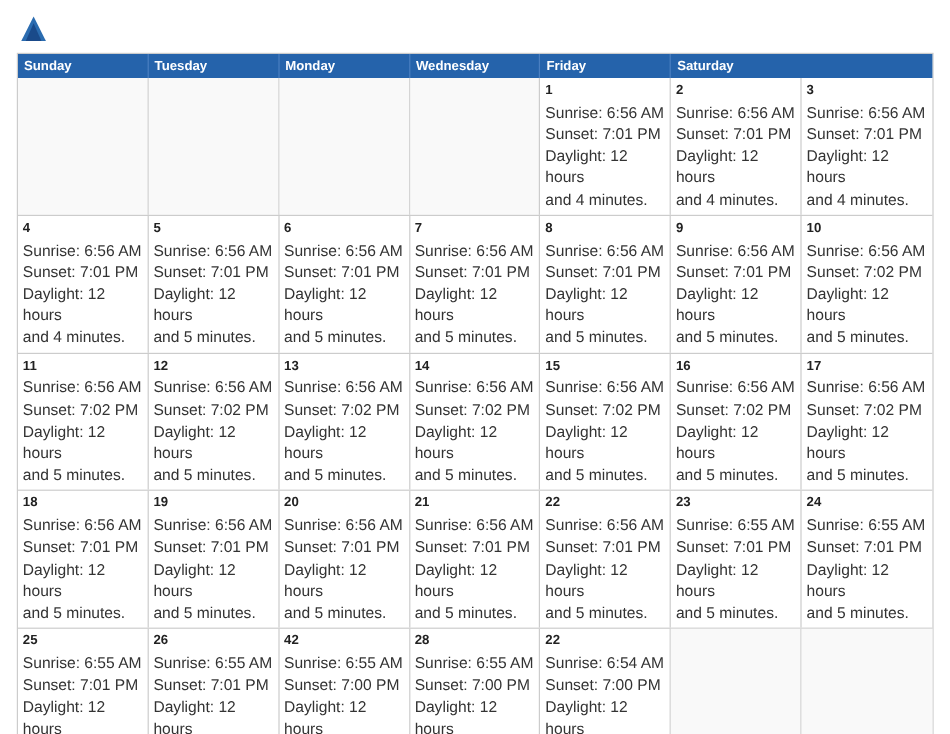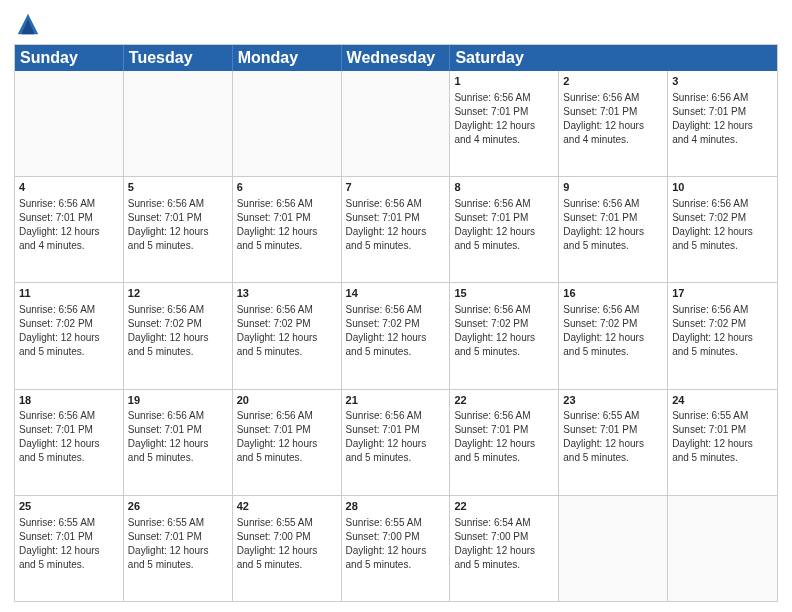--- a/index.html
+++ b/index.html
@@ -60,21 +60,21 @@
       flex-direction: column;
       border: 1px solid #ccc;
     }
     .cal-header {
       display: grid;
       grid-template-columns: repeat(7, 1fr);
       background: #2563ab;
     }
     .cal-header .col-head {
       color: #fff;
-      font-size: 16px;
+      font-size: 11px;
       font-weight: bold;
       padding: 4px 5px;
       border-right: 1px solid #4a7fc1;
       text-align: left;
     }
     .cal-header .col-head:last-child { border-right: none; }
     .cal-body {
       flex: 1;
       display: flex;
       flex-direction: column;
@@ -98,21 +98,21 @@
     .cal-cell:last-child { border-right: none; }
     .cal-cell.empty { background: #f9f9f9; }
     .cal-cell .day-num {
       font-size: 11px;
       font-weight: bold;
       color: #222;
       display: block;
       margin-bottom: 2px;
     }
     .cal-cell .info {
-      font-size: 10px;
+      font-size: 13px;
       color: #333;
       line-height: 1.4;
     }
   </style>
 </head>
 <body>
 
 <div class="page">
   <div class="header">
     <div class="logo">
@@ -130,20 +130,21 @@
       <div class="location"></div>
     </div>
   </div>
 
   <div class="calendar">
     <div class="cal-header">
     <div class="col-head">Sunday</div>
         <div class="col-head">Tuesday</div>
         <div class="col-head">Monday</div>
         <div class="col-head">Wednesday</div>
+        <div class="col-head">Friday</div>
         <div class="col-head">Saturday</div>
       </div>
     <div class="cal-body">
     <div class="cal-row">
           <div class="cal-cell empty"></div>
           <div class="cal-cell empty"></div>
           <div class="cal-cell empty"></div>
           <div class="cal-cell empty"></div>
           <div class="cal-cell">
             <span class="day-num">1</span>

